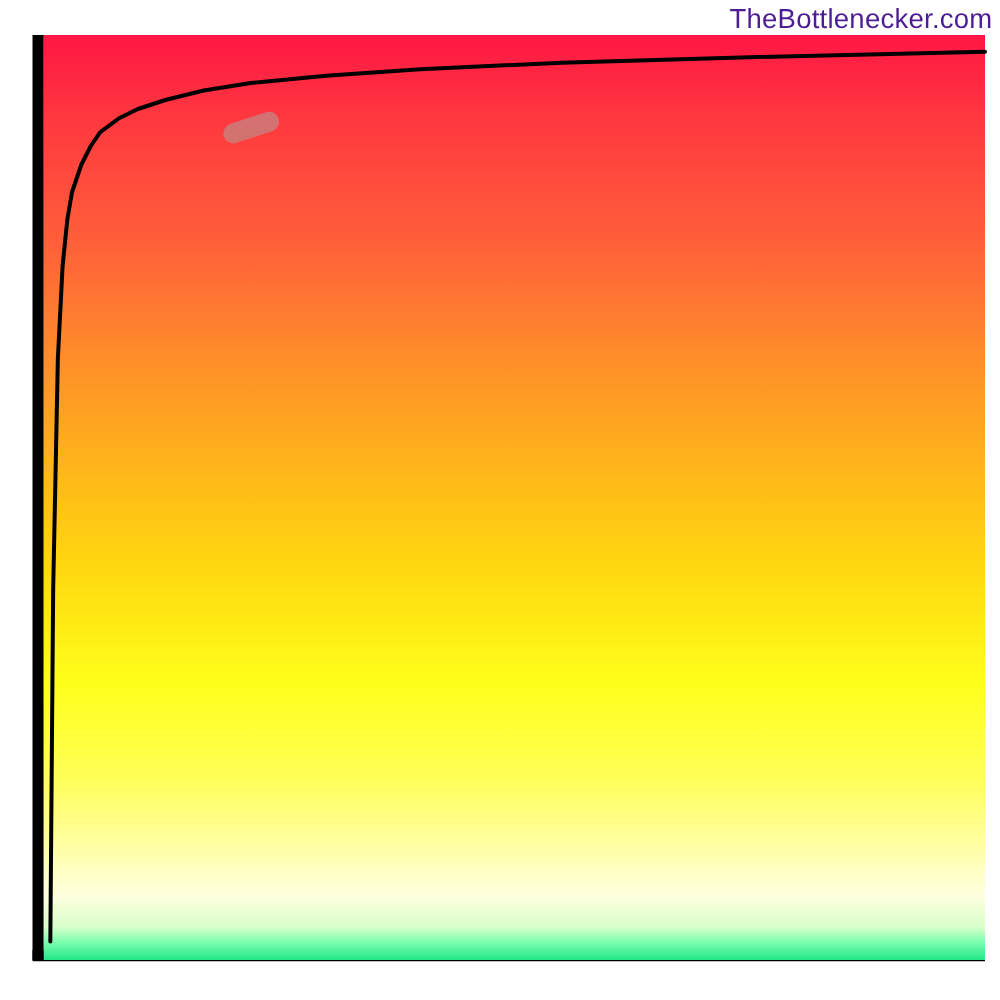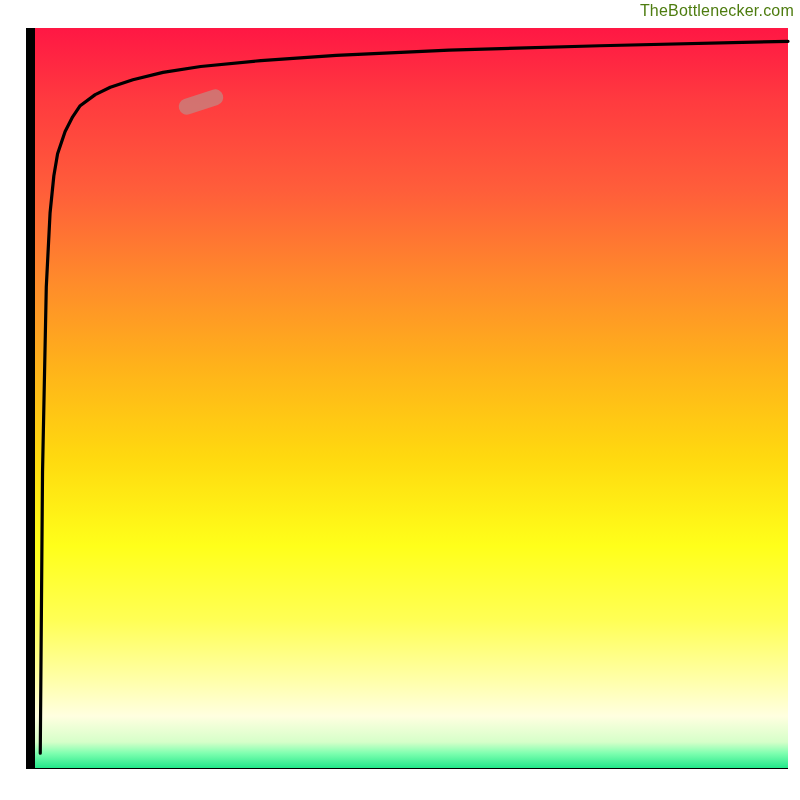--- a/index.html
+++ b/index.html
@@ -13,22 +13,22 @@
   }
   .stage {
     position: relative;
     width: 800px;
     height: 800px;
   }
   .attribution {
     position: absolute;
     top: 2px;
     right: 6px;
-    font-size: 16px;
-    color: #4d7c0f;
+    font-size: 22px;
+    color: #4c1d95;
     font-weight: 400;
     letter-spacing: 0.2px;
     margin-left: 44px;
   }
   .plot {
     position: absolute;
     left: 35px;
     top: 28px;
     width: 753px;
     height: 740px;

